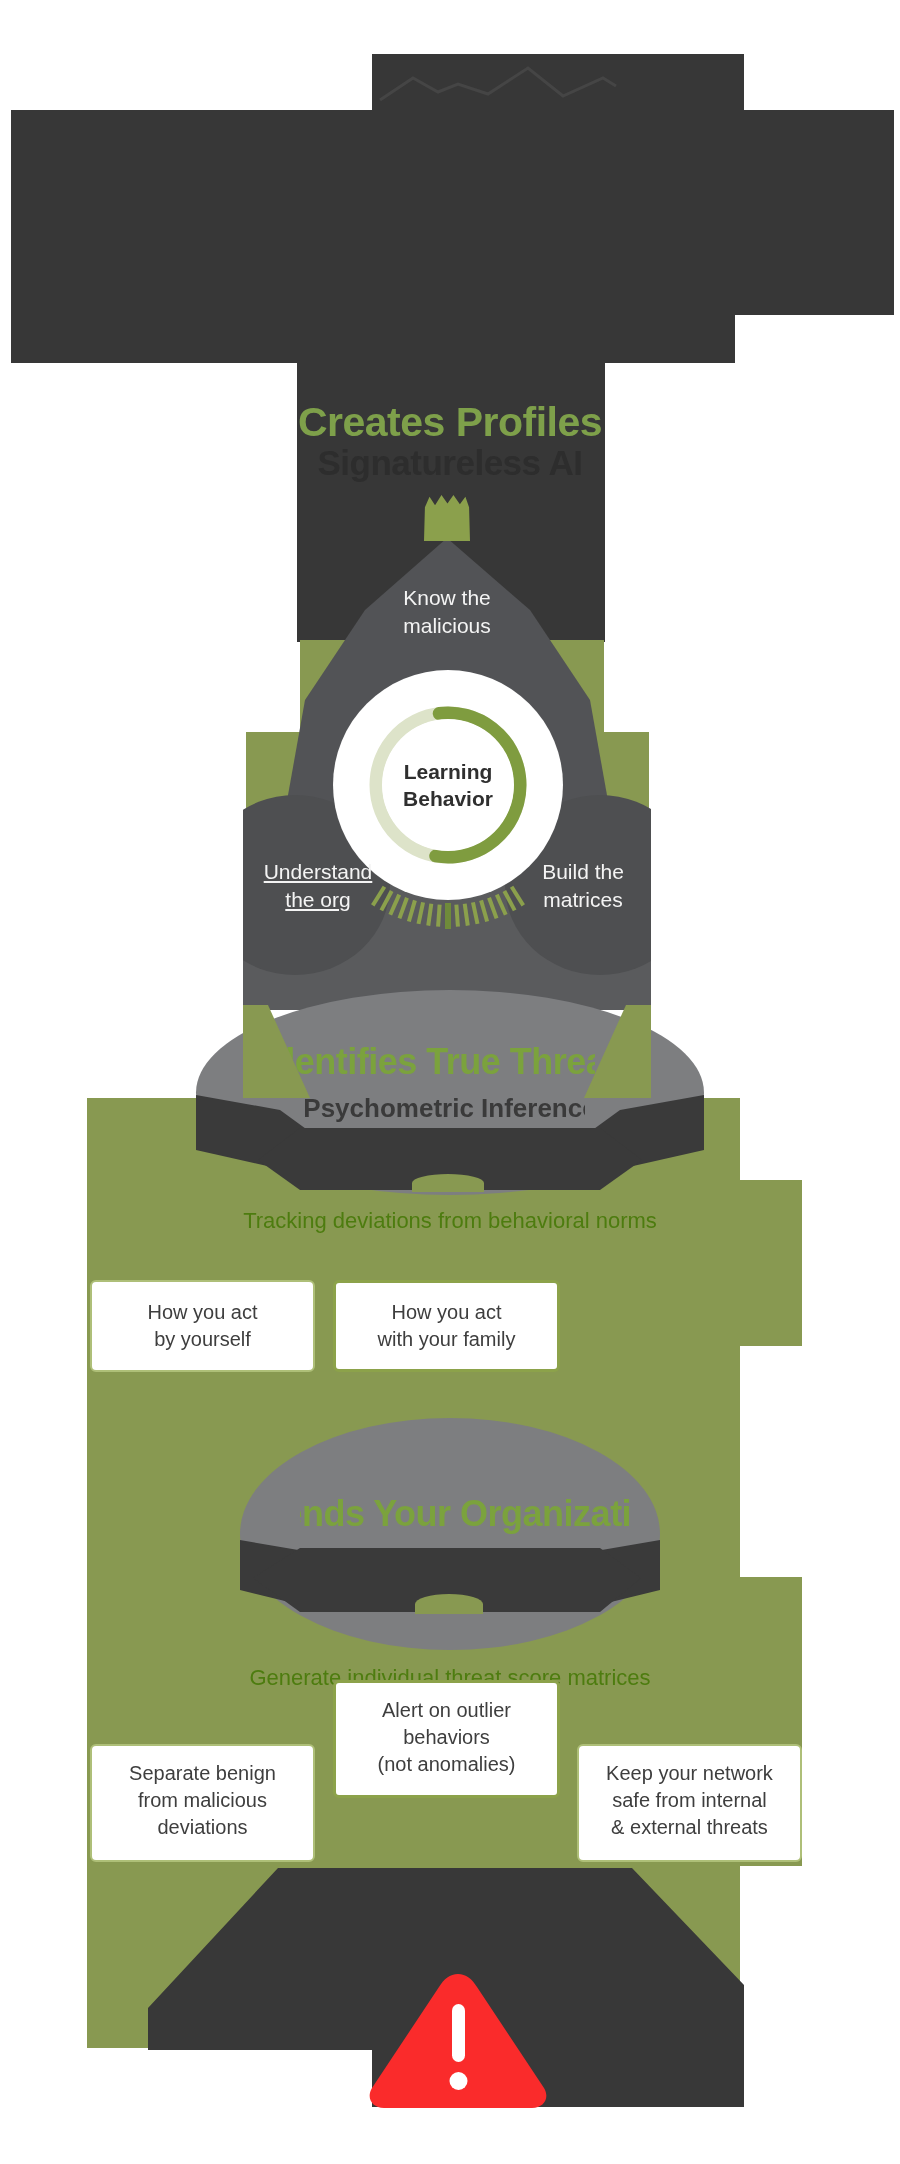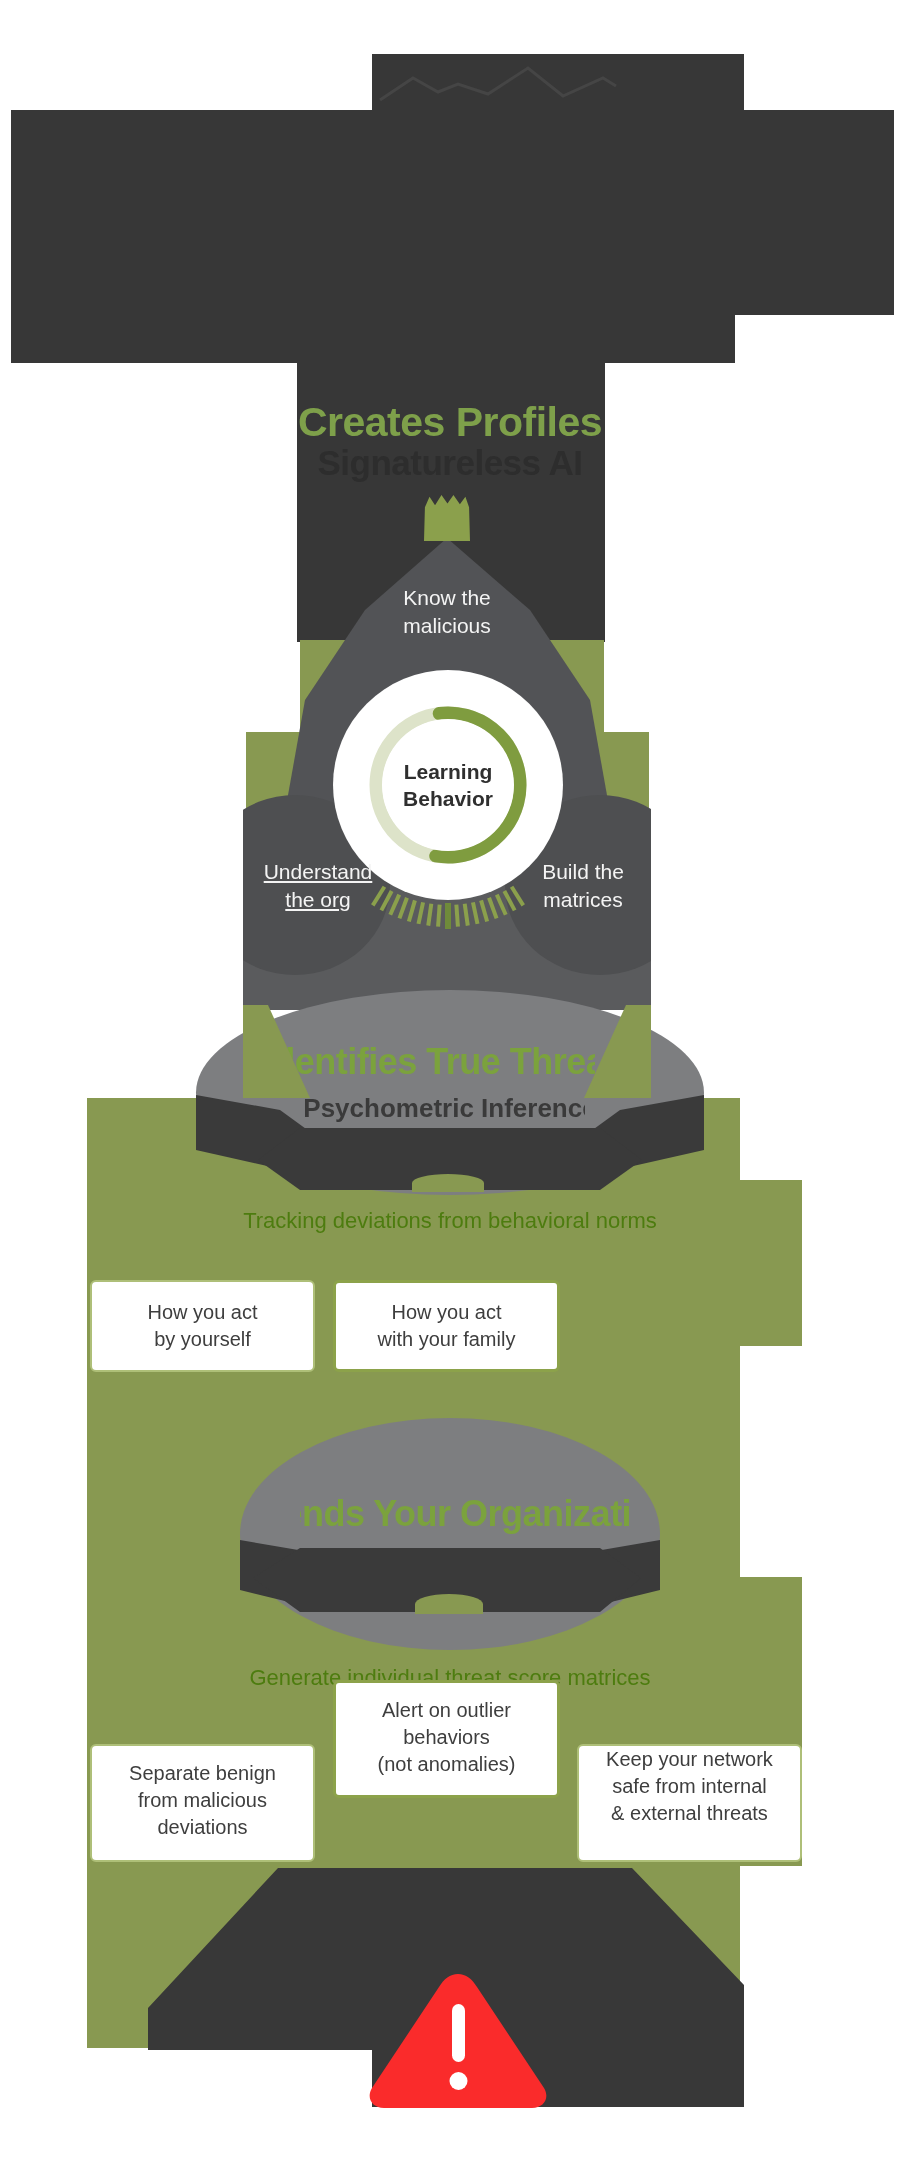--- a/index.html
+++ b/index.html
@@ -153,21 +153,21 @@
   <div class="abs z5" style="left:415px;top:1594px;width:68px;height:20px;background:var(--olive);border-radius:50% 50% 0 0;"></div>
 
   <div class="abs card pre z6" style="left:90px;top:1744px;width:225px;height:118px;align-items:flex-start;padding-top:14px;">Separate benign
 from malicious
 deviations</div>
 
   <div class="abs center tagline z6" style="left:150px;top:1660px;width:600px;height:36px;">Generate individual threat score matrices</div>
   <div class="abs card mid pre z6" style="left:333px;top:1680px;width:227px;height:118px;align-items:flex-start;padding-top:14px;">Alert on outlier
 behaviors
 (not anomalies)</div>
-  <div class="abs card pre z6" style="left:577px;top:1744px;width:225px;height:118px;align-items:flex-start;padding-top:0;">Keep your network
+  <div class="abs card pre z6" style="left:577px;top:1744px;width:225px;height:118px;align-items:flex-start;padding-top:14px;">Keep your network
 safe from internal
 &amp; external threats</div>
 
   <div class="abs z6" style="left:148px;top:1868px;width:596px;height:239px;background:#383838;
        clip-path:polygon(130px 0,484px 0,596px 117px,596px 239px,224px 239px,224px 182px,0 182px,0 140px);"></div>
 
   <svg class="abs z7" style="left:358px;top:1968px;" width="200" height="145" viewBox="0 0 200 145">
     <path d="M100,6 C108,6 114,11 119,19 L186,120 C192,130 186,140 174,140 L26,140 C14,140 8,130 14,120 L81,19 C86,11 92,6 100,6 Z" fill="var(--alert-red)"></path>
     <rect x="94" y="36" width="13" height="58" rx="6.5" fill="#ffffff"></rect>
     <circle cx="100.5" cy="113" r="9" fill="#ffffff"></circle>

